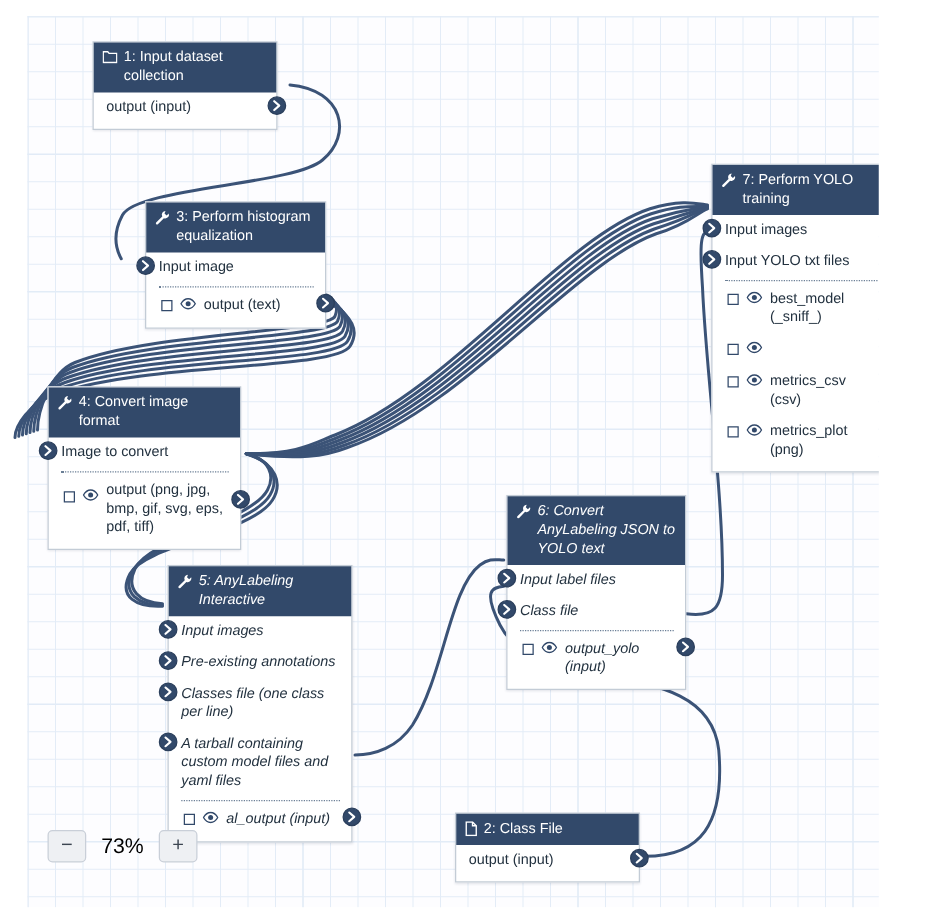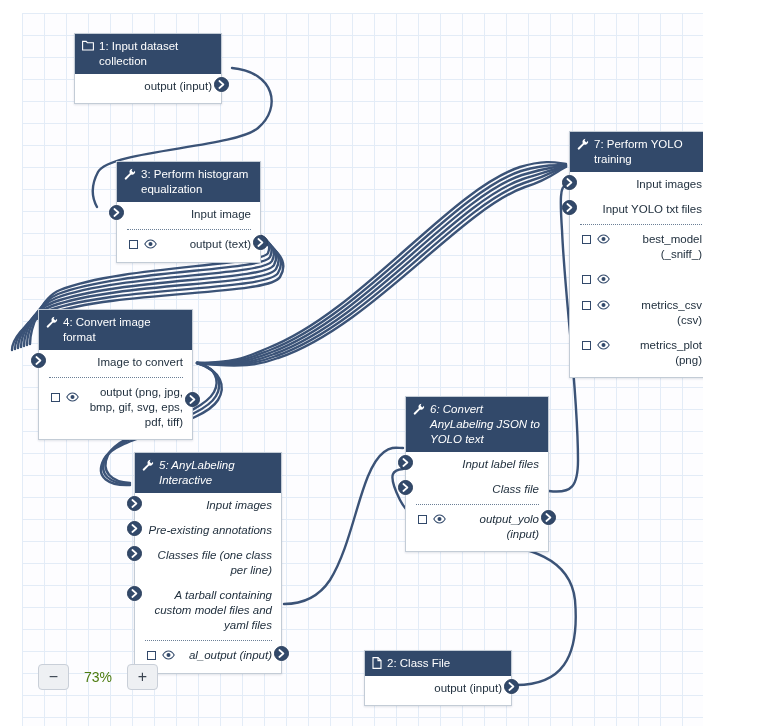--- a/index.html
+++ b/index.html
@@ -55,21 +55,21 @@
     align-items: flex-start;
     gap: 5px;
     font-weight: 400;
   }
   .node-header .hicon {
     flex: 0 0 auto;
     margin-top: 1px;
     display: inline-flex;
   }
   .node-header .htext { display: block; }
-  .node-body { padding: 0 0 4px 0; text-align: right; }
+  .node-body { padding: 0 0 4px 0; }
   .row {
     position: relative;
     padding: 5px 9px 5px 10px;
     line-height: 15px;
     min-height: 23px;
   }
   .row.inputrow { padding-left: 10px; }
   .row.outrow {
     padding-left: 12px;
     display: flex;
@@ -119,22 +119,22 @@
     display: flex; align-items: center; justify-content: center;
     color: #3c4551;
     font-size: 16px;
     line-height: 1;
     cursor: pointer;
     user-select: none;
   }
   #zoomlevel {
     width: 58px;
     text-align: center;
-    font-size: 14px;
-    color: #4d7c0f;
+    font-size: 17px;
+    color: #000000;
   }
 </style>
 </head>
 <body>
 
 <div id="app">
 
   <div id="canvas"></div>
 
   <svg id="edge-layer" viewBox="0 0 757 726" xmlns="http://www.w3.org/2000/svg">

